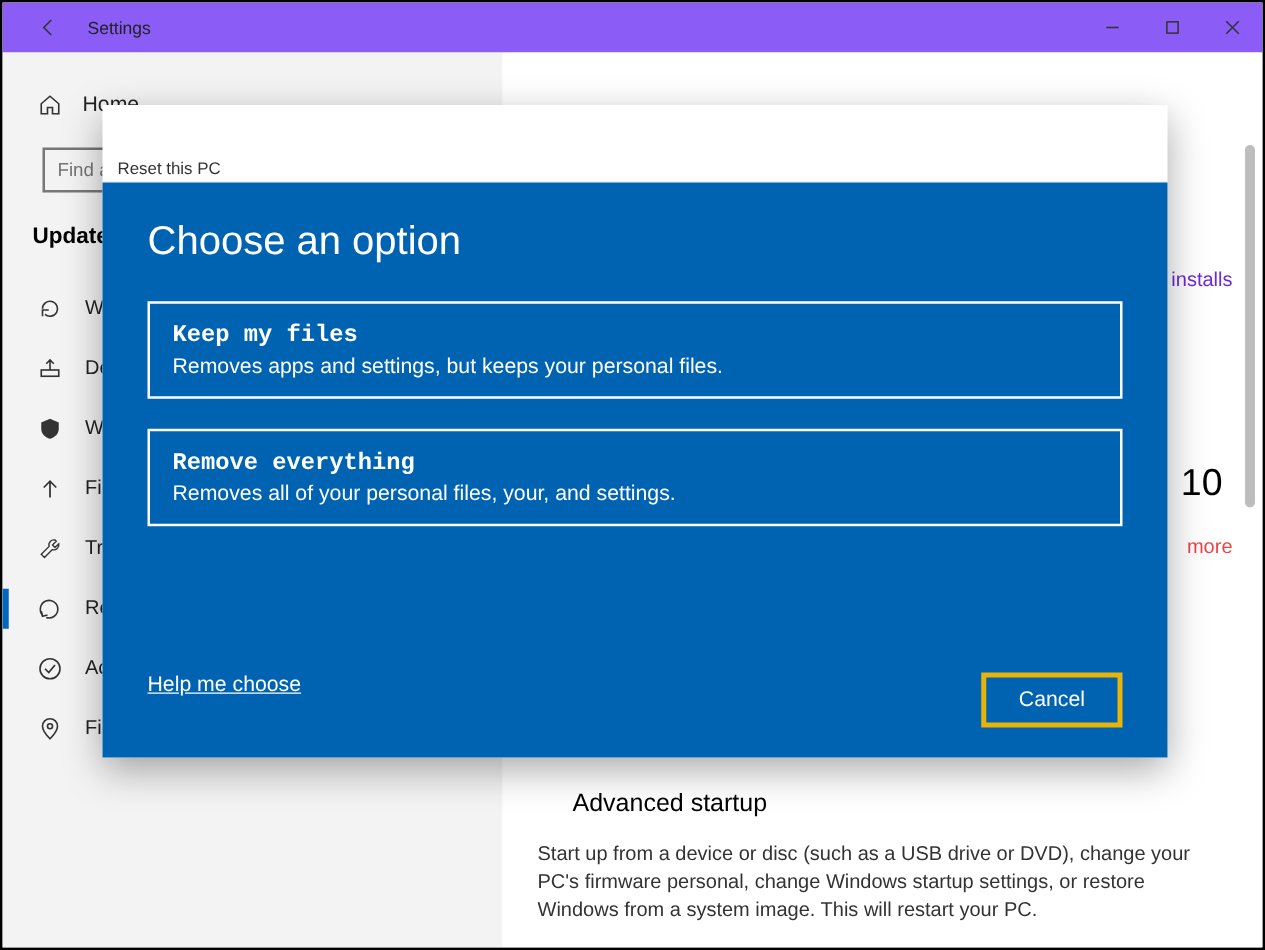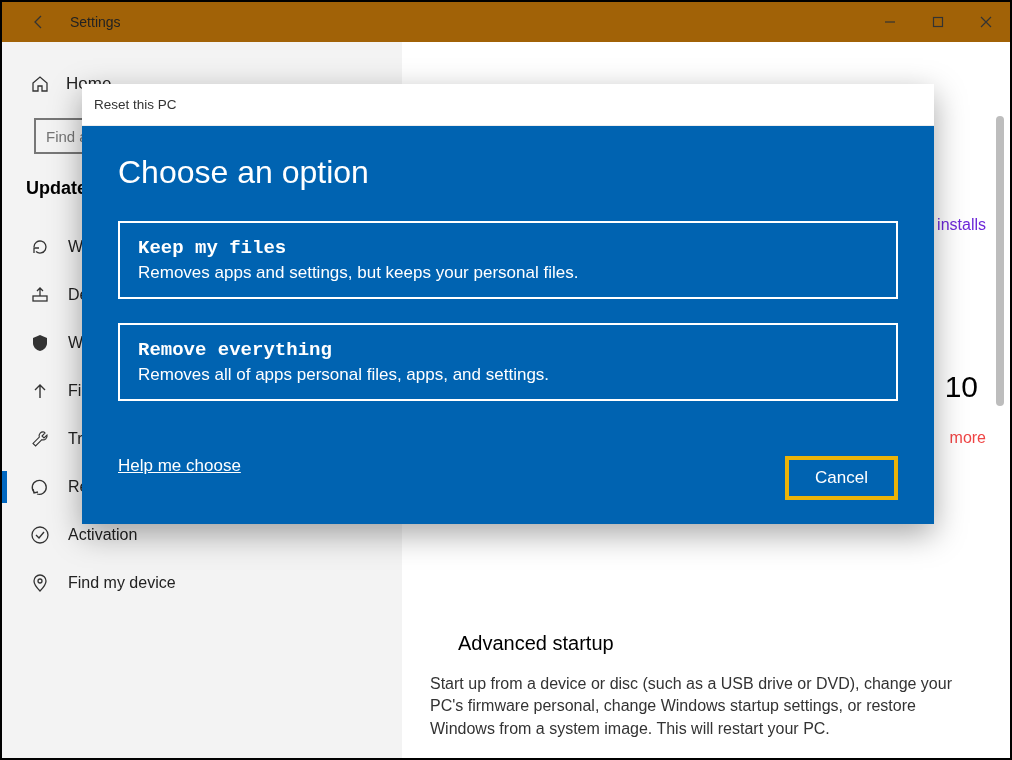--- a/index.html
+++ b/index.html
@@ -1,19 +1,19 @@
 <!DOCTYPE html>
 <html><head>
   <meta charset="utf-8">
   <style>
     * { margin: 0; padding: 0; box-sizing: border-box; font-family: "Segoe UI", Arial, sans-serif; }
     body { width: 1012px; height: 760px; overflow: hidden; background: #fff; position: relative; border: 2px solid #000; }
 
     
-    .titlebar { height: 40px; display: flex; align-items: center; background: #a16207; }
+    .titlebar { height: 40px; display: flex; align-items: center; background: #8b5cf6; }
     .titlebar .tb-left { display: flex; align-items: center; gap: 22px; padding-left: 28px; }
     .titlebar .tb-title { font-size: 14px; color: #222; }
     .titlebar .tb-back { width: 18px; height: 18px; display: flex; align-items: center; justify-content: center; }
     .titlebar .tb-right { margin-left: auto; display: flex; }
     .titlebar .tb-btn { width: 48px; height: 40px; display: flex; align-items: center; justify-content: center; color: #333; }
 
     
     .main { display: flex; height: calc(100% - 40px); }
     .sidebar { width: 400px; background: #f3f3f3; padding: 24px 0 0 0; position: relative; }
     .sb-home { display: flex; align-items: center; gap: 16px; padding: 8px 24px 8px 28px; font-size: 17px; color: #222; }
@@ -30,22 +30,22 @@
     .content-scroll { position: absolute; right: 6px; top: 74px; width: 8px; height: 290px; background: #bdbdbd; border-radius: 4px; }
     .content h2 { font-weight: 400; font-size: 20px; margin-top: 560px; margin-left: 28px; }
     .content p { font-size: 16px; color: #333; line-height: 1.4; margin-top: 18px; max-width: 540px; }
     .content .snip1 { position:absolute; top: 174px; right: 24px; font-size:16px; color:#6d28d9;}
     .content .snip2 { position:absolute; top: 328px; right: 32px; font-size:30px; font-weight: 400;}
     .content .snip3 { position:absolute; top: 387px; right: 24px; font-size:16px; color:#ef4444;}
 
     
     .overlay { position: absolute; inset: 0; pointer-events: none; }
     .modal { position: absolute; left: 80px; top: 82px; width: 852px; background: #fff; box-shadow: 0 10px 30px rgba(0,0,0,0.35); pointer-events: auto; }
-    .modal-titlebar { height: 42px; display: flex; align-items: center; padding: 0 12px; font-size: 13.5px; color: #333; border-bottom: 1px solid #eee; }
-    .modal-body { background: #0063b1; color: #fff; padding: 28px 36px 28px 36px; height: 398px; position: relative; }
+    .modal-titlebar { height: 22px; display: flex; align-items: center; padding: 0 12px; font-size: 13.5px; color: #333; border-bottom: 1px solid #eee; margin-top: 40px; }
+    .modal-body { background: #0063b1; color: #fff; padding: 28px 36px 28px 36px; height: 460px; position: relative; }
     .modal-h1 { font-size: 32px; font-weight: 400; margin-bottom: 30px; }
     .option { border: 2px solid #fff; padding: 14px 18px; margin-bottom: 24px; cursor: pointer; }
     .option-title { font-weight: 700; font-size: 19px; margin-bottom: 4px; font-family: Liberation Mono, monospace; }
     .option-desc { font-size: 17px; font-weight: 400; }
     .modal-footer { position: absolute; left: 36px; right: 36px; bottom: 24px; display: flex; align-items: flex-start; justify-content: space-between; }
     .help-link { font-size: 17px; text-decoration: underline; cursor: pointer; }
     .cancel-btn { border: 4px solid #eab308; background: transparent; color: #fff; font-size: 17px; padding: 8px 26px; cursor: pointer; }
   </style>
 </head>
 <body>
@@ -182,21 +182,21 @@
     <div class="modal-body">
       <div class="modal-h1">Choose an option</div>
 
       <div class="option">
         <div class="option-title">Keep my files</div>
         <div class="option-desc">Removes apps and settings, but keeps your personal files.</div>
       </div>
 
       <div class="option">
         <div class="option-title">Remove everything</div>
-        <div class="option-desc">Removes all of apps personal files, apps, and settings.</div>
+        <div class="option-desc">Removes all of your personal files, your, and settings.</div>
       </div>
 
       <div class="modal-footer">
         <span class="help-link">Help me choose</span>
         <button class="cancel-btn">Cancel</button>
       </div>
     </div>
   </div>
 </div>
 

